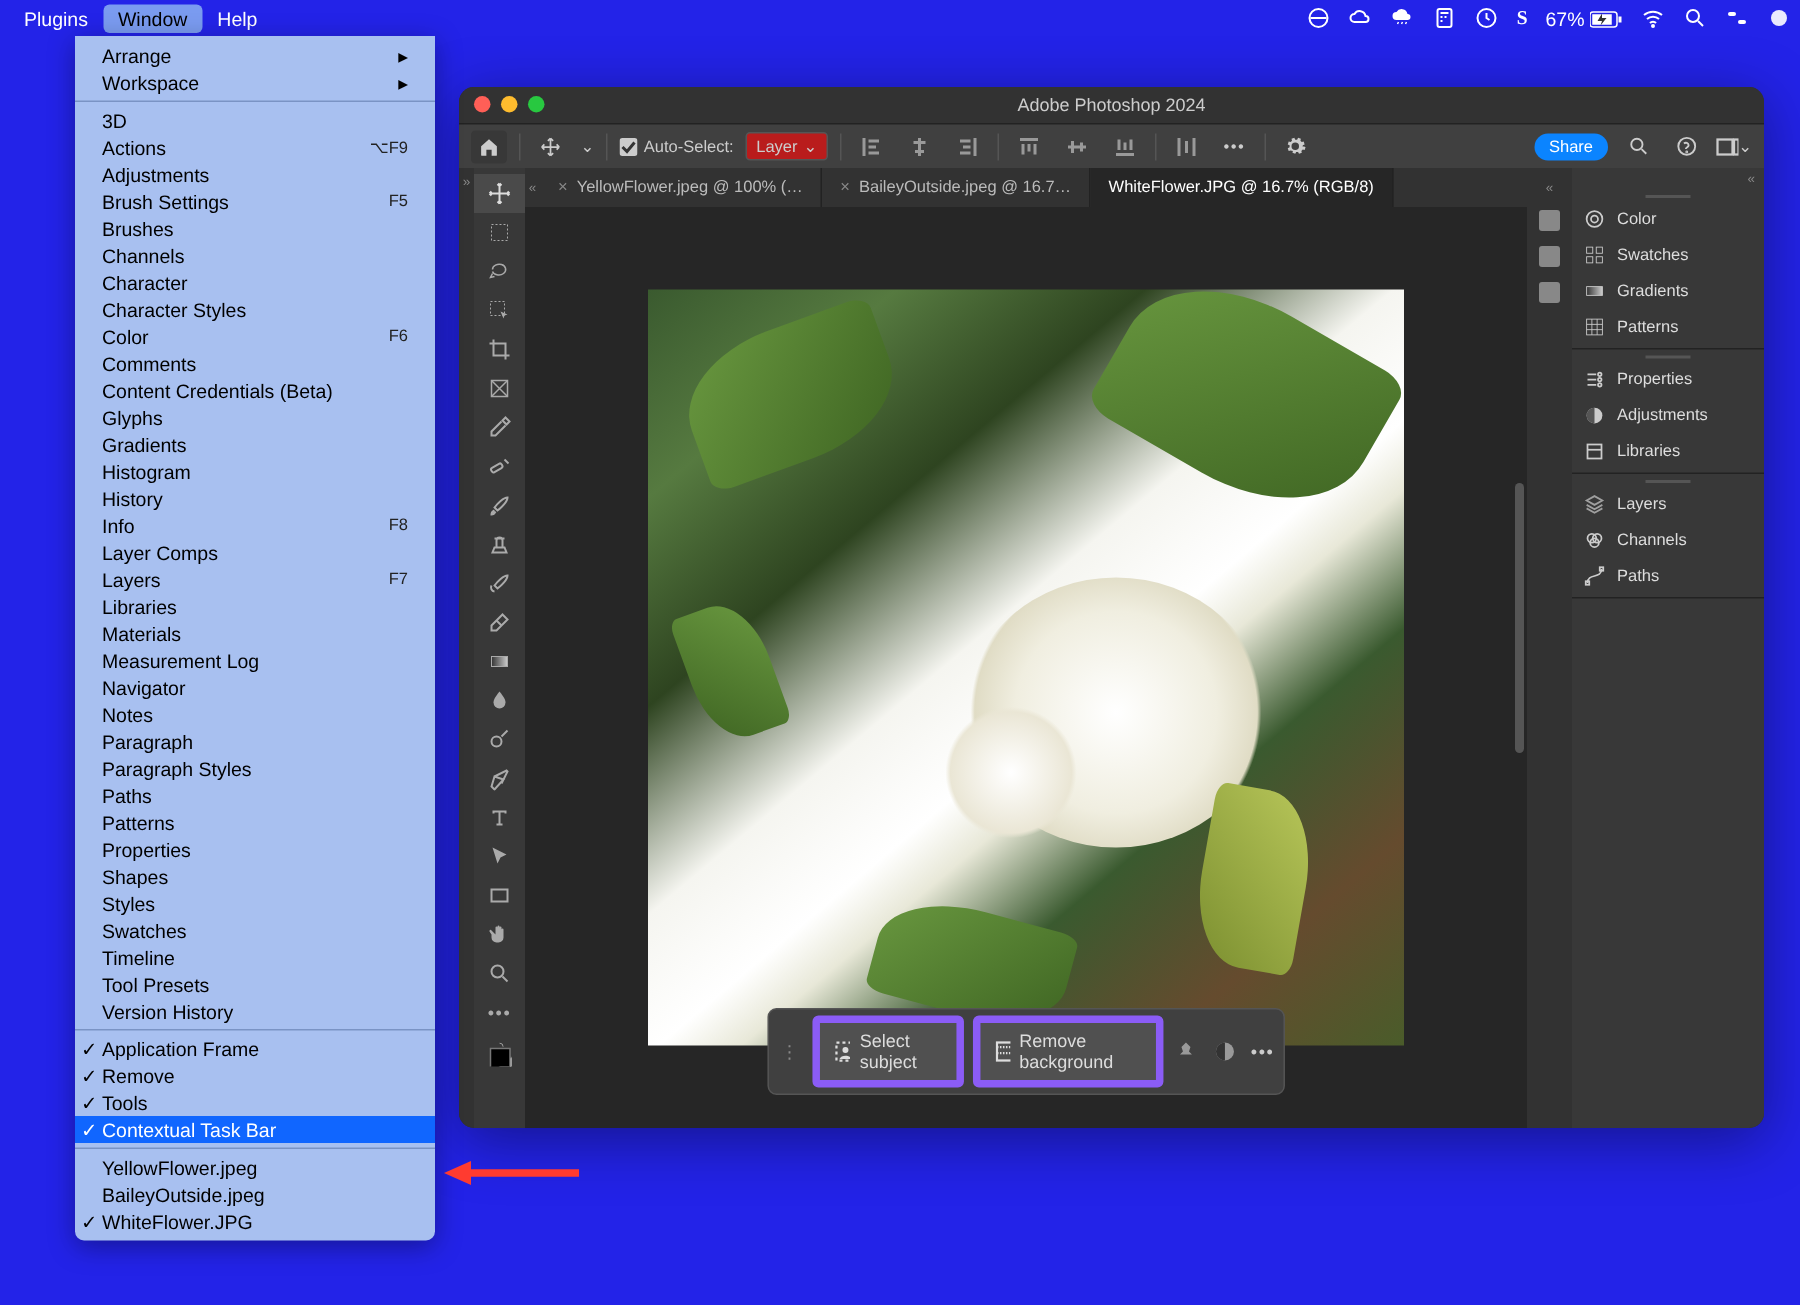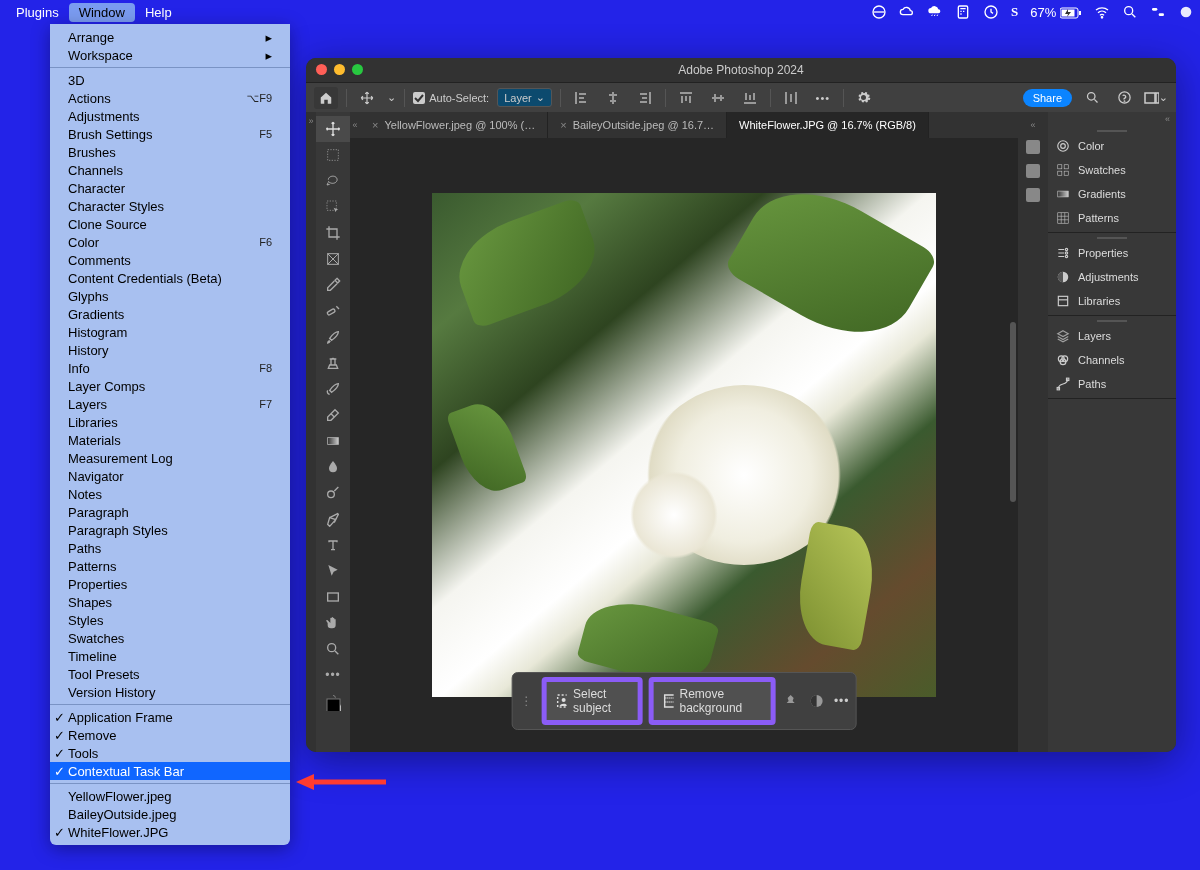--- a/index.html
+++ b/index.html
@@ -28,21 +28,21 @@
 .ps-window { position: absolute; left: 306px; top: 58px; width: 870px; height: 694px; background: #323232; border-radius: 10px; box-shadow: 0 8px 40px rgba(0,0,0,.4); overflow: hidden; }
 .ps-title { height: 24px; background: #323232; display: flex; align-items: center; justify-content: center; color: #ccc; font-size: 12px; position: relative; }
 .traffic { position: absolute; left: 10px; top: 6px; display: flex; gap: 7px; }
 .traffic span { width: 11px; height: 11px; border-radius: 50%; display: block; }
 .red{background:#ff5f57}.yellow{background:#febc2e}.green{background:#28c840}
 
 .ps-options { height: 30px; background: #404040; display: flex; align-items: center; padding: 0 8px; gap: 8px; color: #ccc; font-size: 11px; border-top: 1px solid #222; }
 .ps-options .btn { width: 24px; height: 22px; display: flex; align-items: center; justify-content: center; background: #383838; border-radius: 3px; }
 .ps-options .btn.plain { background: transparent; }
 .ps-options .sep { width: 1px; height: 18px; background: #555; }
-.ps-options .layer-sel { background: #0c4a6e; padding: 2px 6px; border-radius: 3px; border: 1px solid #555; display: flex; align-items: center; gap: 4px; }
+.ps-options .layer-sel { background: #b91c1c; padding: 2px 6px; border-radius: 3px; border: 1px solid #555; display: flex; align-items: center; gap: 4px; }
 .share-btn { background: #0b84ff; color: #fff; padding: 3px 10px; border-radius: 12px; font-size: 11px; margin-left: auto; }
 
 .ps-body { display: flex; height: calc(100% - 54px); }
 .ps-left-strip { width: 10px; background: #323232; }
 .ps-tools { width: 34px; background: #383838; display: flex; flex-direction: column; padding: 4px 0; }
 .ps-tools .tool { height: 26px; display:flex; align-items:center; justify-content:center; }
 .ps-tools .tool.active { background: #4a4a4a; }
 .tool svg { width: 16px; height: 16px; }
 
 .ps-center { flex: 1; display: flex; flex-direction: column; background: #262626; }
@@ -152,23 +152,20 @@
       <span>Brushes</span>
     </div>
     <div class="dd-row">
       <span>Channels</span>
     </div>
     <div class="dd-row">
       <span>Character</span>
     </div>
     <div class="dd-row">
       <span>Character Styles</span>
-    </div>
-    <div class="dd-row">
-      <span>Clone Source</span>
     </div>
     <div class="dd-row">
       <span>Color</span>
       <span class="shortcut">F6</span>
     </div>
     <div class="dd-row">
       <span>Comments</span>
     </div>
     <div class="dd-row">
       <span>Content Credentials (Beta)</span>

